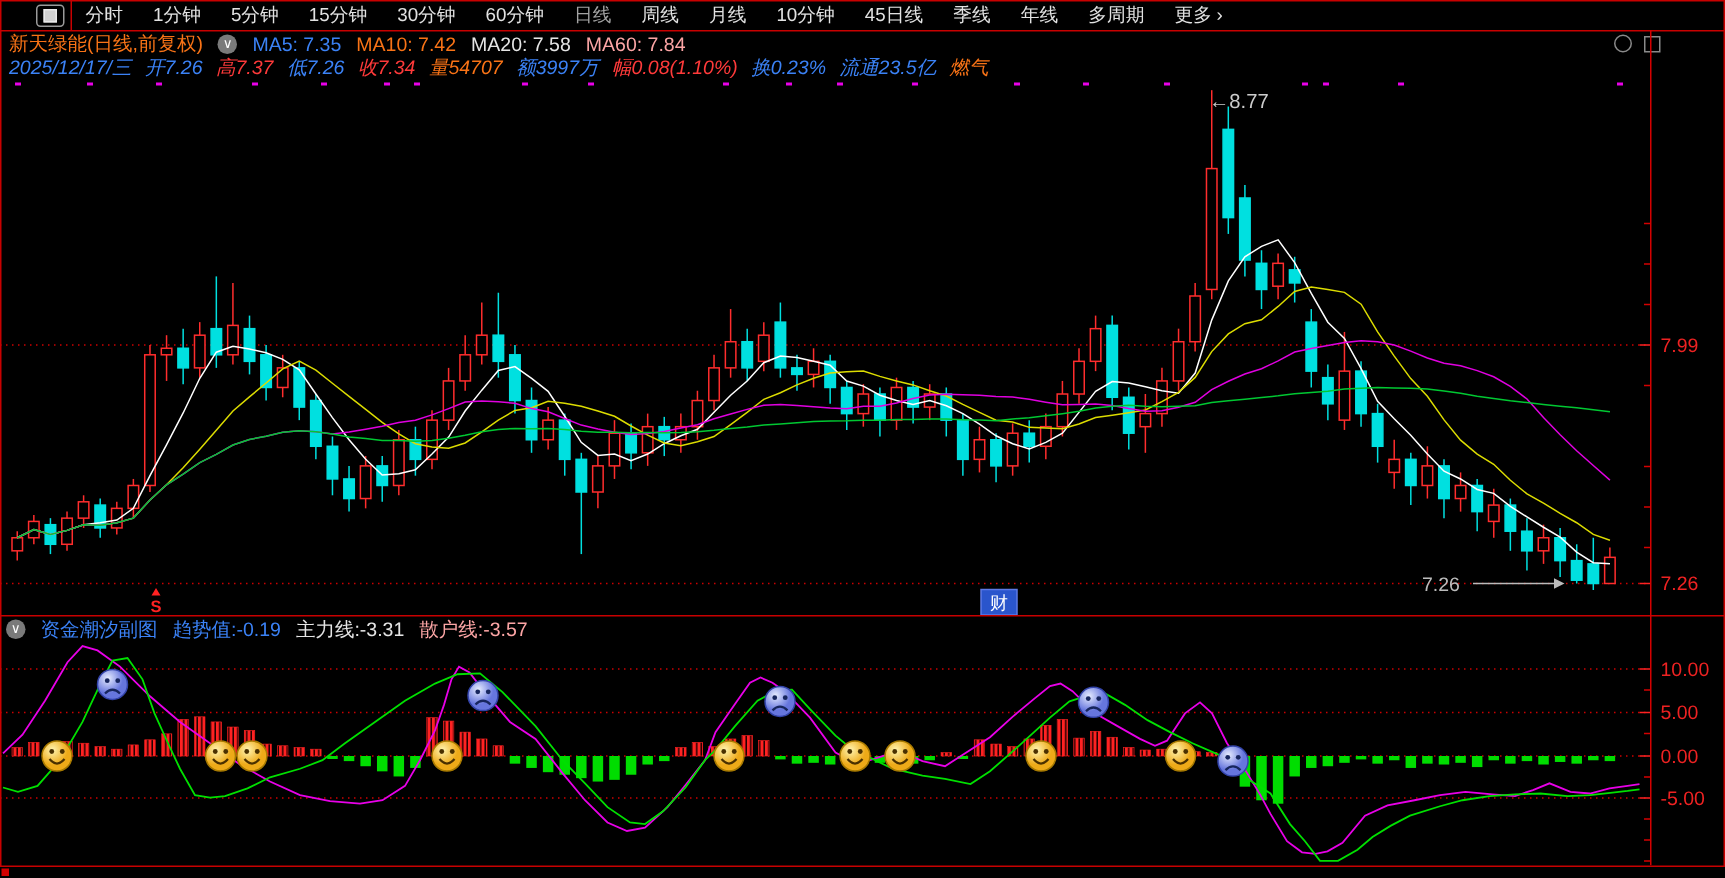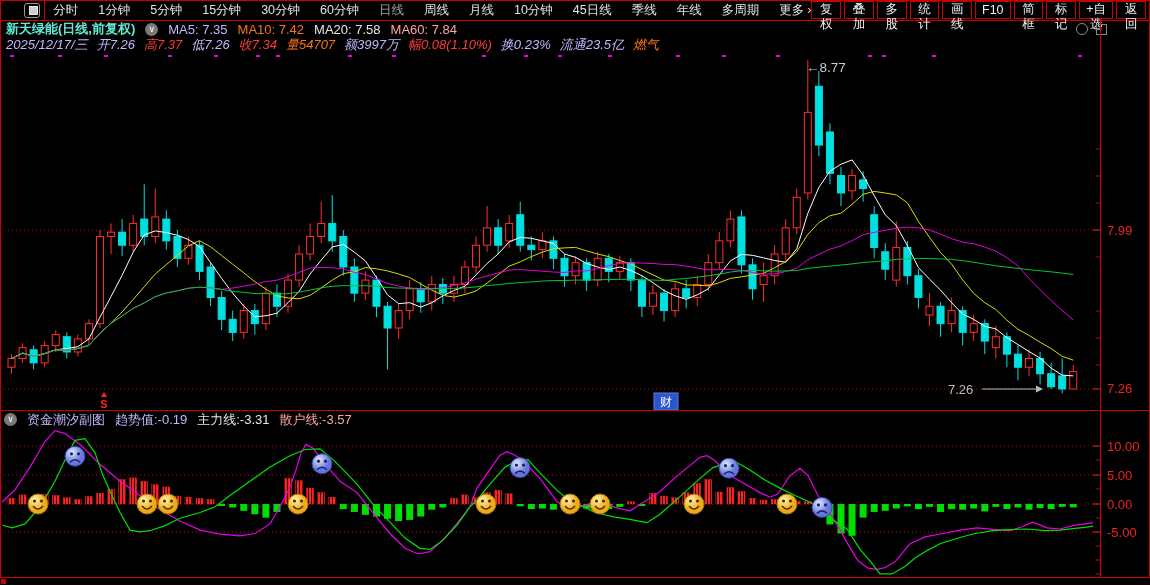--- a/index.html
+++ b/index.html
@@ -13,22 +13,22 @@
   .vsep{width:1px;height:20px;background:#c80000;margin-left:4px;}
   .menus{display:flex;align-items:center;gap:20px;margin-left:9px;white-space:nowrap;}
   .mi{color:#e2e2e2;font-size:12.5px;cursor:default;}
   .mi.active{color:#a3a3a3;}
   .arr{margin-left:3px;color:#e2e2e2;}
   .actions{margin-left:auto;margin-right:4px;display:flex;gap:3px;}
   .abtn{background:#000;color:#f0f0f0;border:1px solid #c80000;font-size:12.5px;height:18px;line-height:15px;padding:0 6px;font-family:inherit;}
   
   .inforow1{position:absolute;left:6px;top:21px;height:16px;display:flex;align-items:center;gap:10px;font-size:13px;white-space:nowrap;}
   .inforow2{position:absolute;left:6px;top:37px;height:16px;display:flex;align-items:center;gap:9px;font-size:13px;white-space:nowrap;font-style:italic;}
-  .cw{color:#c4b5fd}.cr{color:#ff3a3a}.cy{color:#f97316}.cm{color:#e5e5e5}.cg{color:#fca5a5}
-  .title{color:#5eead4;font-weight:bold;}
+  .cw{color:#3b82f6}.cr{color:#ff3a3a}.cy{color:#f97316}.cm{color:#e5e5e5}.cg{color:#fca5a5}
+  .title{color:#f97316;}
   .circle-icon{display:inline-flex;align-items:center;justify-content:center;width:13px;height:13px;border-radius:50%;background:#7a7a7a;color:#fff;font-size:9px;line-height:13px;}
   .r2icons{position:absolute;left:1076px;top:23px;display:flex;gap:8px;align-items:center;}
   .ring{width:10px;height:10px;border:1px solid #8a8a8a;border-radius:50%;}
   .sq{width:9px;height:9px;border:1px solid #8a8a8a;}
   
   #mainChart{position:absolute;left:0;top:54px;}
   #subChart{position:absolute;left:0;top:428px;}
   .subheader{position:absolute;left:0;top:410px;width:1150px;height:17px;border-top:1px solid #c80000;display:flex;align-items:center;gap:10px;padding-left:4px;font-size:13px;background:#000;white-space:nowrap;}
   .axisline{position:absolute;left:1100px;top:20px;width:1px;height:557px;background:#d40000;}
   .bottomstrip{position:absolute;left:0;top:577px;width:1150px;height:8px;background:#000;}
@@ -53,32 +53,20 @@
       <span class="mi">60分钟</span>
       <span class="mi active">日线</span>
       <span class="mi">周线</span>
       <span class="mi">月线</span>
       <span class="mi">10分钟</span>
       <span class="mi">45日线</span>
       <span class="mi">季线</span>
       <span class="mi">年线</span>
       <span class="mi">多周期</span>
       <span class="mi"><span>更多</span><span class="arr">›</span></span>
-    </div>
-    <div class="actions">
-      <button class="abtn">复权</button>
-      <button class="abtn">叠加</button>
-      <button class="abtn">多股</button>
-      <button class="abtn">统计</button>
-      <button class="abtn">画线</button>
-      <button class="abtn">F10</button>
-      <button class="abtn">简框</button>
-      <button class="abtn">标记</button>
-      <button class="abtn">+自选</button>
-      <button class="abtn">返回</button>
     </div>
   </div>
 
   <div class="inforow1">
     <span class="title">新天绿能(日线,前复权)</span>
     <span class="circle-icon">∨</span>
     <span class="cw">MA5: 7.35</span>
     <span class="cy">MA10: 7.42</span>
     <span class="cm">MA20: 7.58</span>
     <span class="cg">MA60: 7.84</span>

